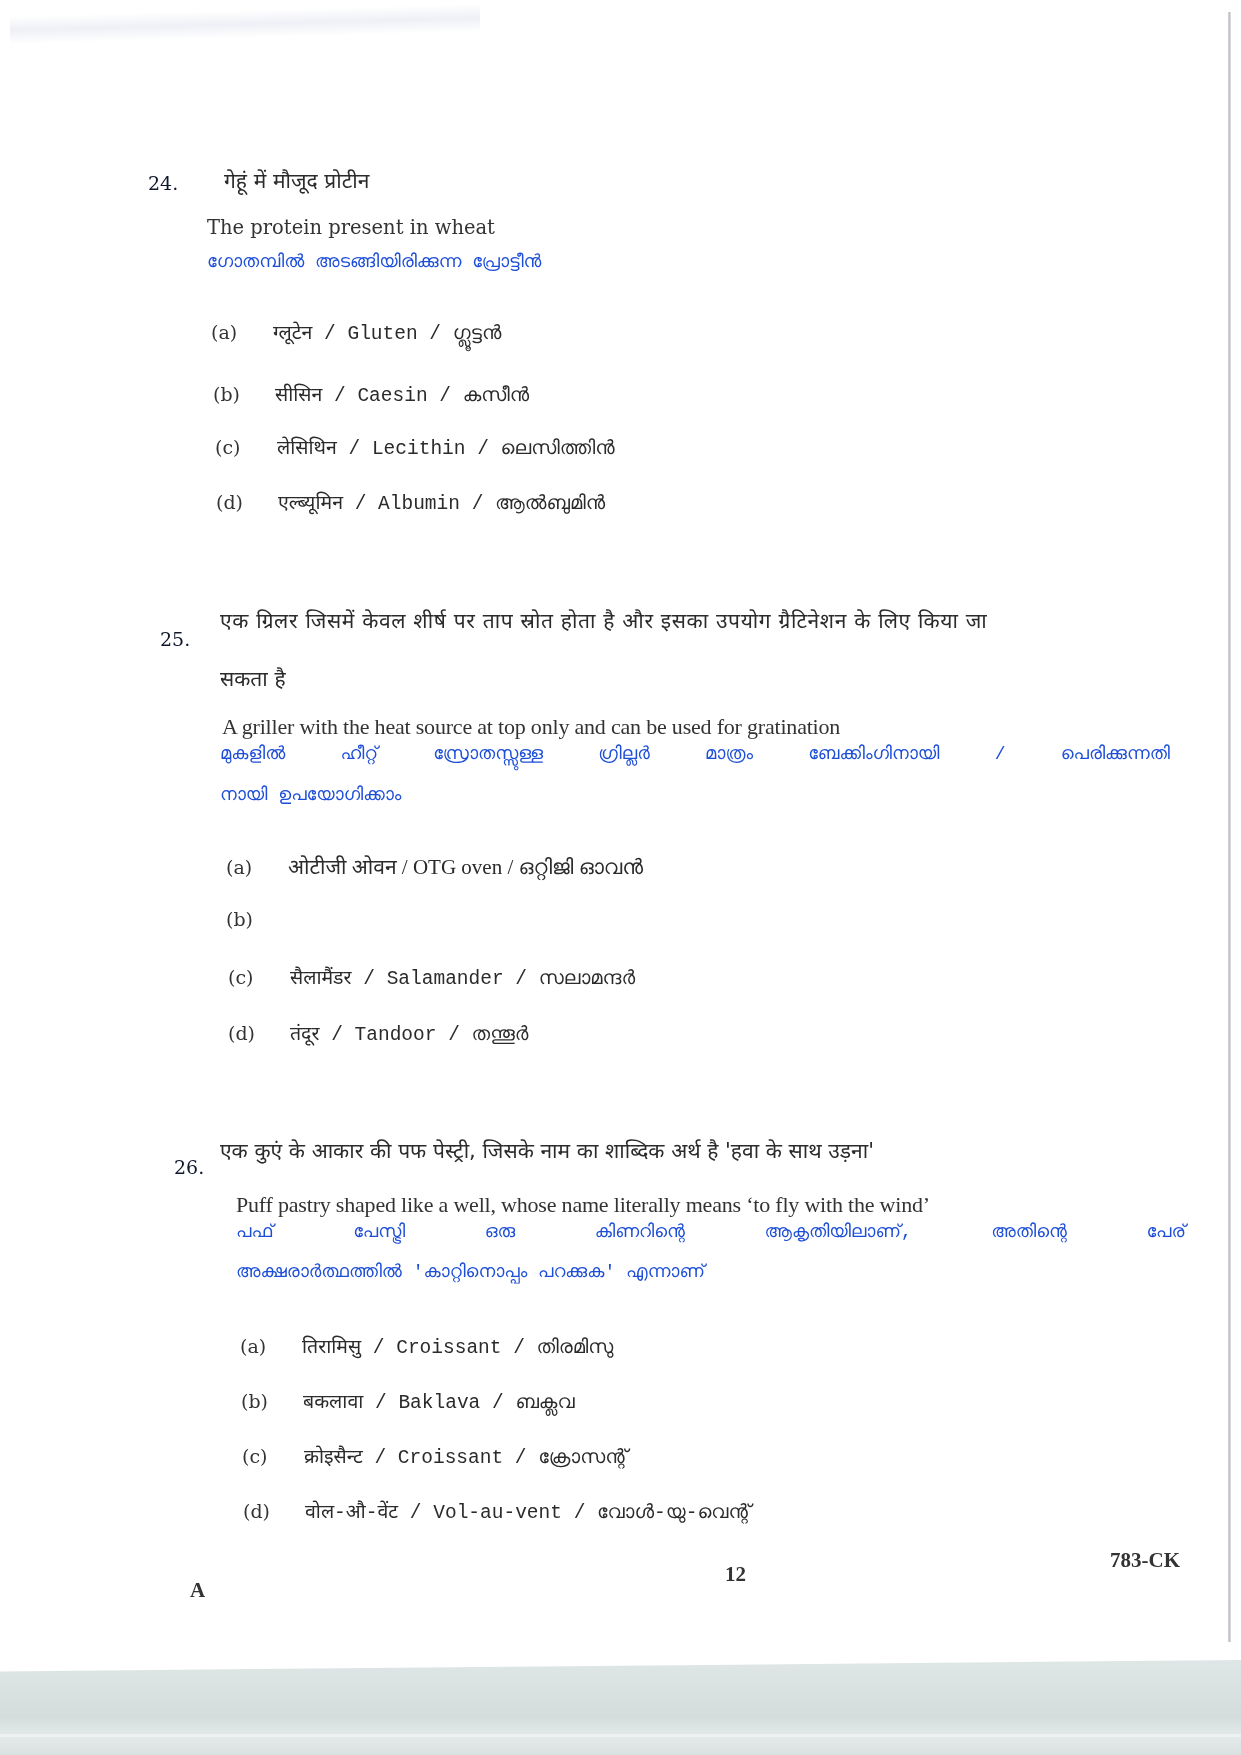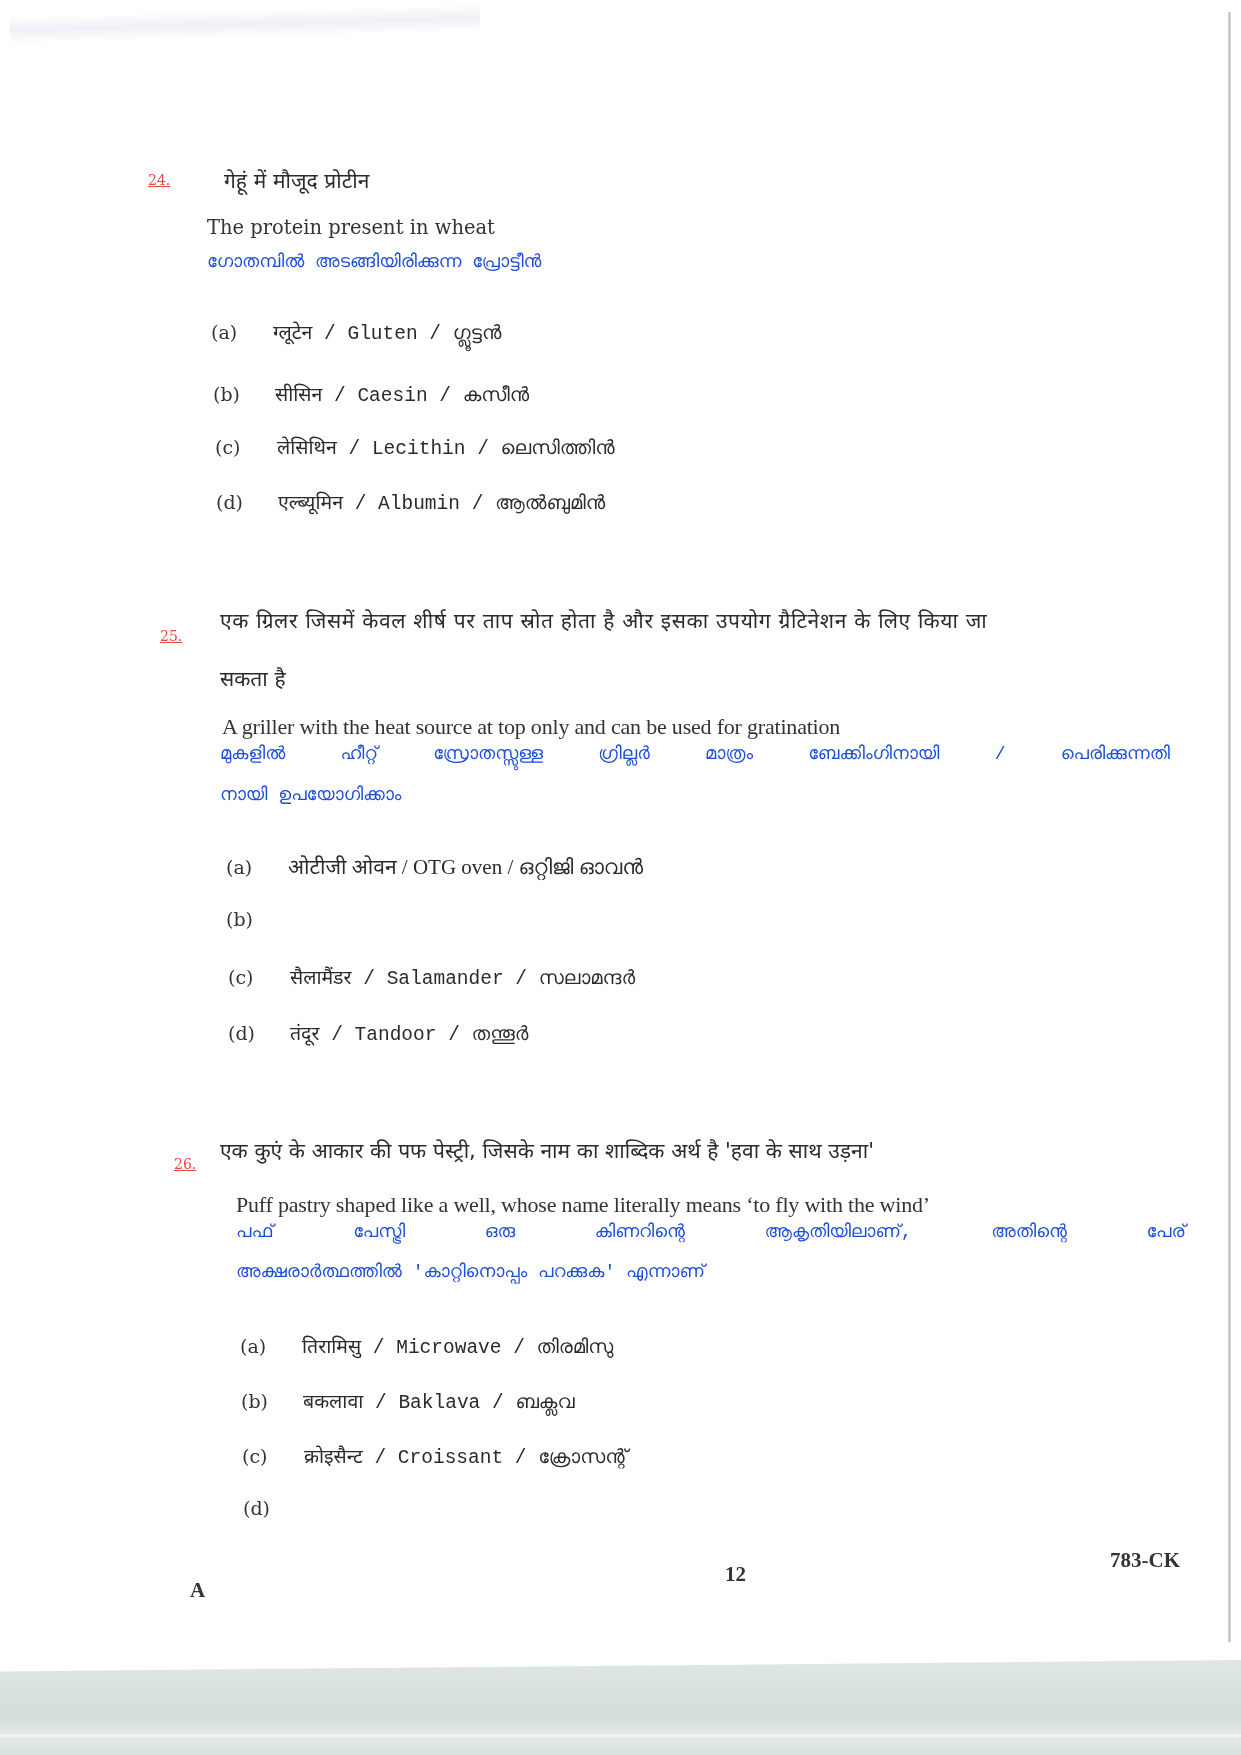--- a/index.html
+++ b/index.html
@@ -47,23 +47,22 @@
       content: "";
       position: absolute;
       left: 0; right: 0;
       top: 78%;
       height: 3px;
       background: #eef2f2;
     }
     .q-num {
       position: absolute;
       font-family: "DejaVu Serif", "Liberation Serif", serif;
-      font-size: 14px;
-      color: #ef4444;
-      text-decoration: underline;
+      font-size: 19px;
+      color: #0f172a;
     }
     .hindi {
       position: absolute;
       font-family: "DejaVu Sans", "Liberation Sans", sans-serif;
       font-size: 21px;
       color: #2b2b2b;
       white-space: nowrap;
     }
     .english {
       position: absolute;
@@ -178,32 +177,33 @@
 
   <div>
     <span class="q-num" style="left:174px; top:1156px;">26.</span>
     <span class="hindi" style="left:220px; top:1136px;">एक कुएं के आकार की पफ पेस्ट्री, जिसके नाम का शाब्दिक अर्थ है 'हवा के साथ उड़ना'</span>
     <span class="english condensed" style="left:236px; top:1192px;">Puff pastry shaped like a well, whose name literally means ‘to fly with the wind’</span>
     <div class="malayalam justified" style="left:236px; top:1222px; width:950px;">പഫ് പേസ്ട്രി ഒരു കിണറിന്റെ ആകൃതിയിലാണ്, അതിന്റെ പേര്</div>
     <span class="malayalam" style="left:236px; top:1262px;">അക്ഷരാർത്ഥത്തിൽ 'കാറ്റിനൊപ്പം പറക്കുക' എന്നാണ്</span>
 
     <div class="option" style="left:240px; top:1332px;">
       <span class="opt-label">(a)</span>
-      <span class="opt-text">तिरामिसु / Microwave / തിരമിസു</span>
+      <span class="opt-text">तिरामिसु / Croissant / തിരമിസു</span>
     </div>
     <div class="option" style="left:241px; top:1387px;">
       <span class="opt-label">(b)</span>
       <span class="opt-text">बकलावा / Baklava / ബക്ലവ</span>
     </div>
     <div class="option" style="left:242px; top:1442px;">
       <span class="opt-label">(c)</span>
       <span class="opt-text">क्रोइसैन्ट / Croissant / ക്രോസന്റ്</span>
     </div>
     <div class="option" style="left:243px; top:1497px;">
       <span class="opt-label">(d)</span>
+      <span class="opt-text">वोल-औ-वेंट / Vol-au-vent / വോൾ-യു-വെന്റ്</span>
     </div>
   </div>
 
   <span class="footer-item" style="left:190px; top:1578px;">A</span>
   <span class="footer-item" style="left:725px; top:1562px;">12</span>
   <span class="footer-item" style="left:1110px; top:1548px;">783-CK</span>
 
   <div class="scan-bottom"></div>
 </div>
 

